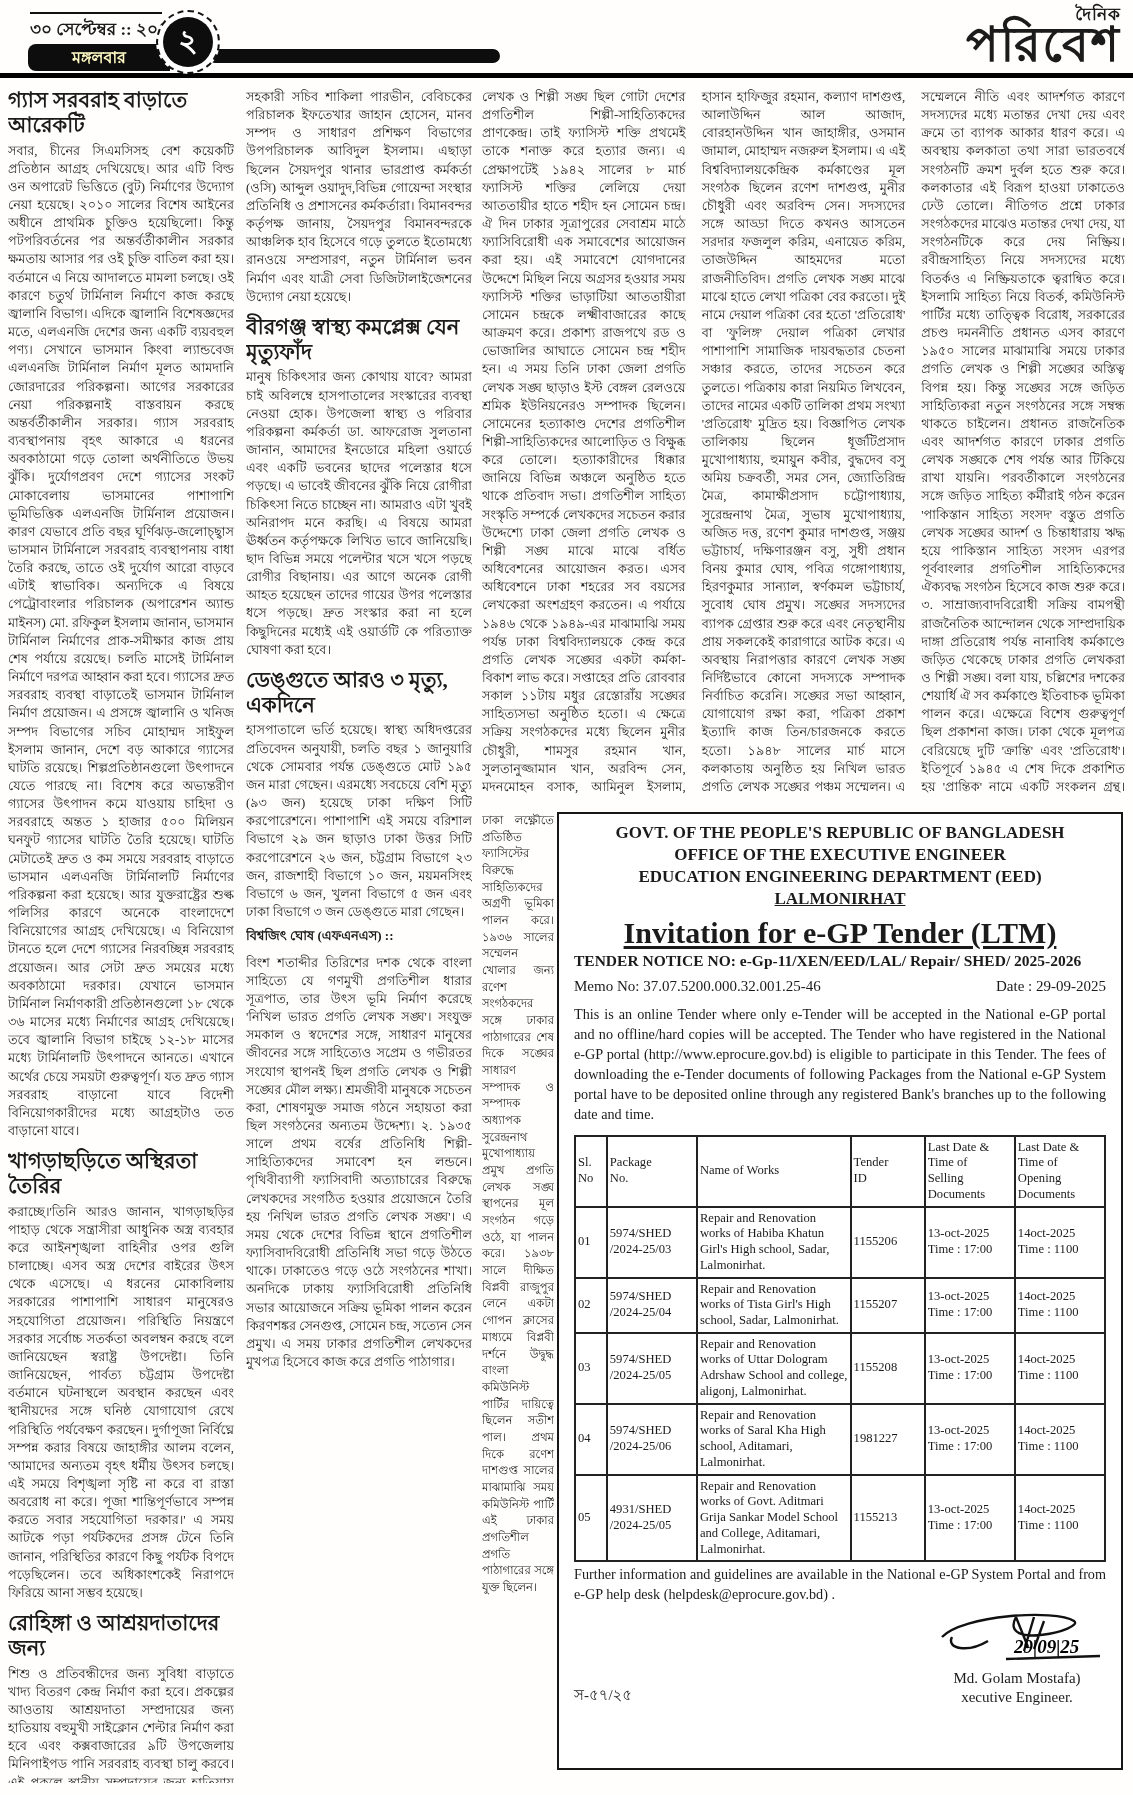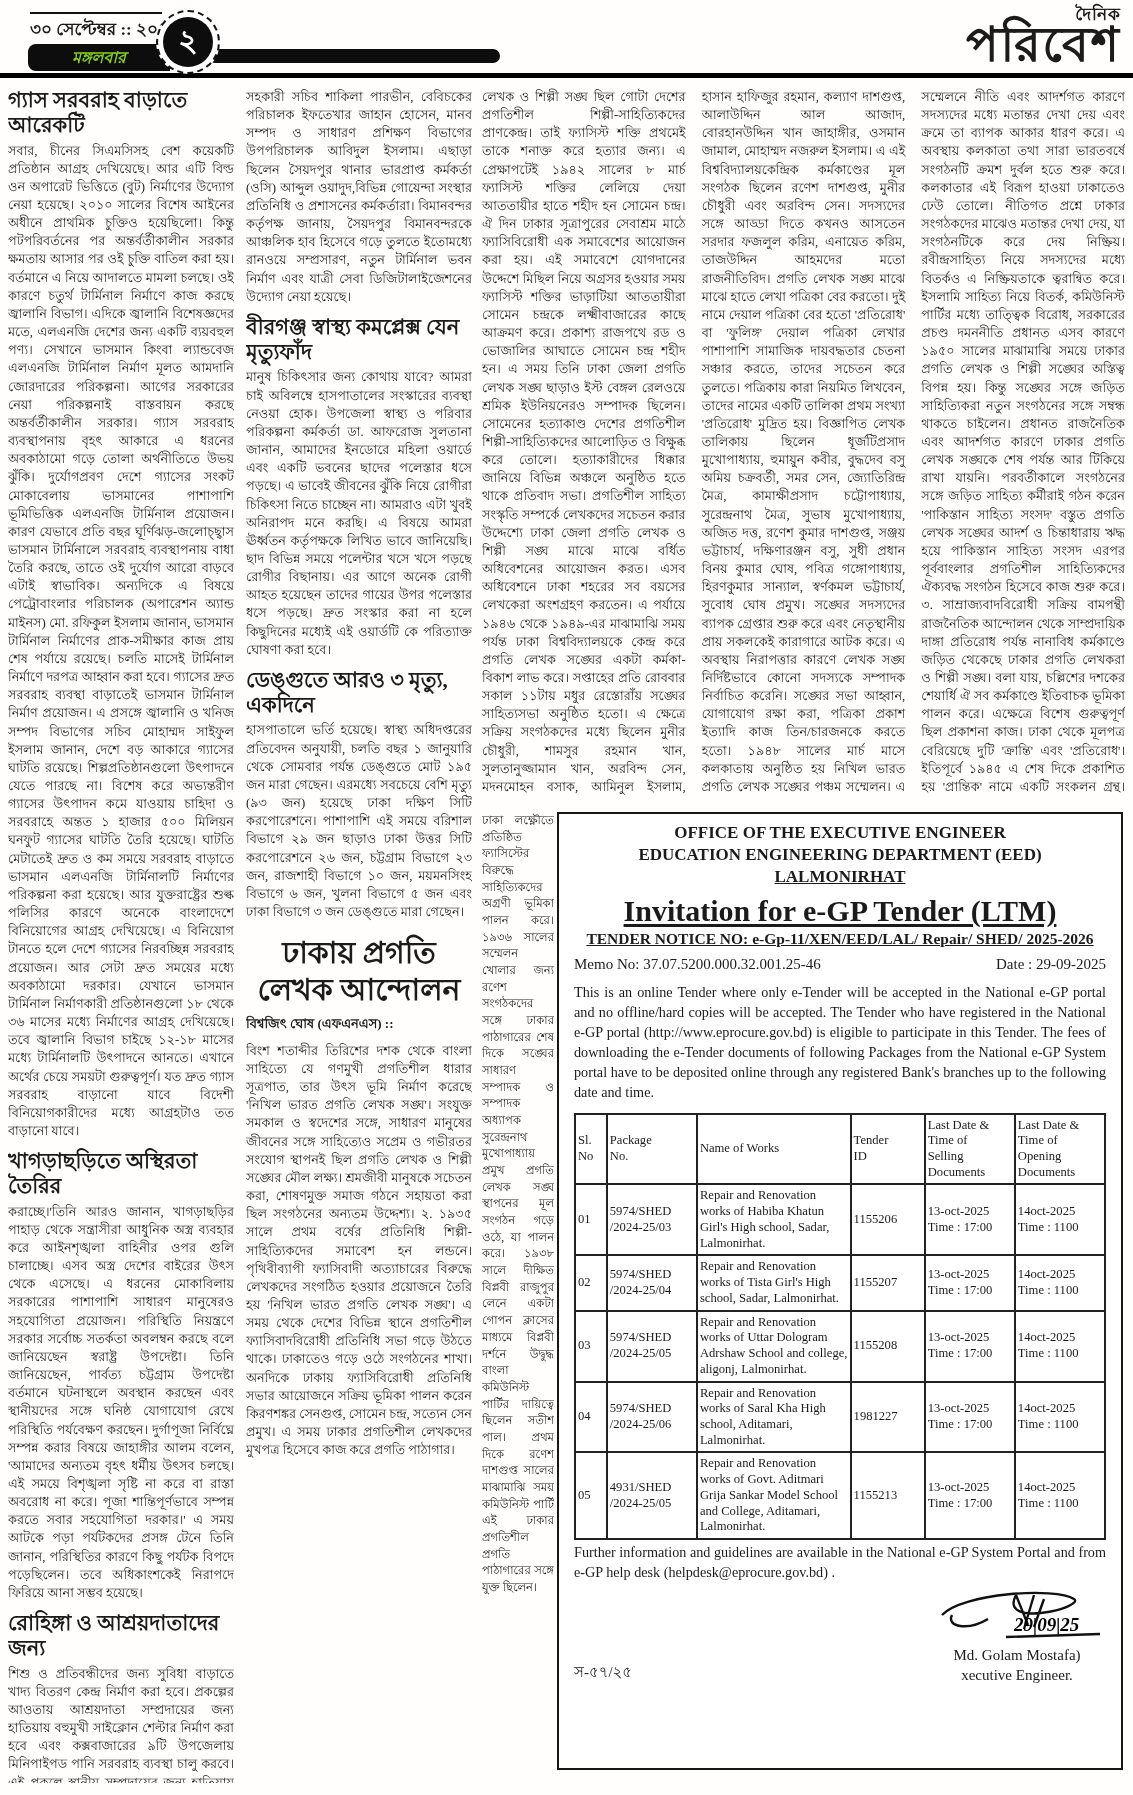--- a/index.html
+++ b/index.html
@@ -3,22 +3,22 @@
 <meta charset="utf-8">
 <style>
   html,body{margin:0;padding:0;background:#e8e8e8;}
   .page{position:relative;width:1133px;height:1795px;background:#fffefc;margin:0 auto;
         font-family:"Liberation Serif",serif;color:#1b1b1b;overflow:hidden;}
 
   
   .date-line{position:absolute;left:30px;top:12px;width:132px;height:2px;background:#111;}
   .date-text{position:absolute;left:30px;top:16px;font-size:17px;font-weight:700;}
   .day-bar{position:absolute;left:28px;top:44px;width:142px;height:27px;background:#0d0d0d;
-           border-radius:8px 0 0 8px;color:#84cc16;text-align:center;font-weight:700;
-           font-style:italic;font-size:16px;line-height:27px;}
+           border-radius:8px 0 0 8px;color:#fef9c3;text-align:center;font-weight:700;
+           font-size:16px;line-height:27px;}
   .swoosh{position:absolute;left:208px;top:49px;width:292px;height:14px;background:#0d0d0d;
           border-radius:10px;}
   .page-circle-outer{position:absolute;left:156px;top:10px;width:60px;height:60px;
           border:2px dashed #111;border-radius:50%;background:#fff;z-index:3;
           display:flex;align-items:center;justify-content:center;}
   .page-circle-inner{width:50px;height:50px;background:#0d0d0d;border-radius:50%;color:#fff;
           display:flex;align-items:center;justify-content:center;
           font-size:30px;font-weight:700;}
   .masthead{position:absolute;right:12px;top:6px;text-align:right;line-height:1;}
   .masthead-small{font-size:17px;font-weight:900;letter-spacing:1px;}
@@ -39,21 +39,21 @@
   .art-headline-xl{font-size:30px;font-weight:700;line-height:1.22;margin:14px 4px 7px;text-align:center;}
   .art-byline{font-weight:700;font-size:13px;margin:0 0 8px;text-align:left;}
 
   
   .tender{position:absolute;left:557px;top:812px;width:566px;height:958px;background:#fff;
           border:2.5px solid #161616;padding:8px 15px;box-sizing:border-box;overflow:hidden;}
   .t-org{ text-align:center;font-weight:700;font-size:17px;line-height:1.3;}
   .t-org-u{text-decoration:underline;}
   .t-title{text-align:center;font-weight:700;font-size:30px;margin:6px 0 2px;
            text-decoration:underline;text-underline-offset:3px;}
-  .t-notice{text-align:center;font-weight:700;font-size:15.5px;margin:2px 0 8px;text-decoration:underline;}
+  .t-notice{font-weight:700;font-size:15.5px;margin:2px 0 8px;}
   .t-memo-row{display:flex;justify-content:space-between;font-size:15px;margin:2px 0 10px;}
   .t-intro{font-size:14.2px;line-height:1.4;text-align:justify;margin-bottom:10px;}
   table.t-table{width:100%;border-collapse:collapse;font-size:12.6px;line-height:1.25;}
   .t-table th,.t-table td{border:2px solid #222;text-align:left;vertical-align:middle;
           padding:3px 2px;font-weight:400;white-space:pre-line;}
   .t-footer{font-size:14.2px;line-height:1.4;text-align:justify;margin-top:3px;}
   .t-sign{display:flex;justify-content:space-between;align-items:flex-end;margin-top:2px;}
   .t-ref{font-size:15px;text-align:right;}
   .t-signer{text-align:center;font-size:15px;line-height:1.3;}
 </style>
@@ -82,32 +82,32 @@
       <div class="art-body">করাচ্ছে।'তিনি আরও জানান, খাগড়াছড়ির পাহাড় থেকে সন্ত্রাসীরা আধুনিক অস্ত্র ব্যবহার করে আইনশৃঙ্খলা বাহিনীর ওপর গুলি চালাচ্ছে। এসব অস্ত্র দেশের বাইরের উৎস থেকে এসেছে। এ ধরনের মোকাবিলায় সরকারের পাশাপাশি সাধারণ মানুষেরও সহযোগিতা প্রয়োজন। পরিস্থিতি নিয়ন্ত্রণে সরকার সর্বোচ্চ সতর্কতা অবলম্বন করছে বলে জানিয়েছেন স্বরাষ্ট্র উপদেষ্টা। তিনি জানিয়েছেন, পার্বত্য চট্টগ্রাম উপদেষ্টা বর্তমানে ঘটনাস্থলে অবস্থান করছেন এবং স্থানীয়দের সঙ্গে ঘনিষ্ঠ যোগাযোগ রেখে পরিস্থিতি পর্যবেক্ষণ করছেন। দুর্গাপূজা নির্বিঘ্নে সম্পন্ন করার বিষয়ে জাহাঙ্গীর আলম বলেন, 'আমাদের অন্যতম বৃহৎ ধর্মীয় উৎসব চলছে। এই সময়ে বিশৃঙ্খলা সৃষ্টি না করে বা রাস্তা অবরোধ না করে। পূজা শান্তিপূর্ণভাবে সম্পন্ন করতে সবার সহযোগিতা দরকার।' এ সময় আটকে পড়া পর্যটকদের প্রসঙ্গ টেনে তিনি জানান, পরিস্থিতির কারণে কিছু পর্যটক বিপদে পড়েছিলেন। তবে অধিকাংশকেই নিরাপদে ফিরিয়ে আনা সম্ভব হয়েছে।</div>
       <div class="art-headline">রোহিঙ্গা ও আশ্রয়দাতাদের জন্য</div>
       <div class="art-body">শিশু ও প্রতিবন্ধীদের জন্য সুবিধা বাড়াতে খাদ্য বিতরণ কেন্দ্র নির্মাণ করা হবে। প্রকল্পের আওতায় আশ্রয়দাতা সম্প্রদায়ের জন্য হাতিয়ায় বহুমুখী সাইক্লোন শেল্টার নির্মাণ করা হবে এবং কক্সবাজারের ৯টি উপজেলায় মিনিপাইপড পানি সরবরাহ ব্যবস্থা চালু করবে। এই প্রকল্পে স্থানীয় সম্প্রদায়ের জন্য হাতিয়ায় বহুমুখী ঘূর্ণিঝড় আশ্রয়কেন্দ্র হবে এবং কক্সবাজারের নয়টি উপজেলাজুড়ে ক্ষুদ্র পাইপযুক্ত পানি সরবরাহ ব্যবস্থা চালু করা হবে। টেকনাফের পানি সংকটাপন্ন পরিশোধিত পানি সরবরাহের জন্য পালংখালী ইউনিয়ন ও উখিয়ায় ভূ-পৃষ্ঠস্থ পানি শোধনাগার নির্মাণ করা হবে এবং একটি পাইপলাইন স্থাপন করা হবে। কক্সবাজার ও ভাসানচরে রাস্তার ফলে গতিশীলতা ও যোগাযোগ বৃদ্ধি পাবে। বর্তমানে কক্সবাজারের ৩৩টি শিবিরে মিয়ানমার থেকে আসা বেশি বাস্তুচ্যুত মানুষ বাস করছে। যাদের মধ্যে প্রায় ৭৫ শতাংশ নারী ও শিশু। নোয়াখালী জেলার ভাসানচরে ৩৬ হাজারেরও বেশি স্থানান্তরিত হয়েছে।</div>
     </div>
   <div class="col" id="col2">
       <div class="art-body">সহকারী সচিব শাকিলা পারভীন, বেবিচকের পরিচালক ইফতেখার জাহান হোসেন, মানব সম্পদ ও সাধারণ প্রশিক্ষণ বিভাগের উপপরিচালক আবিদুল ইসলাম। এছাড়া ছিলেন সৈয়দপুর থানার ভারপ্রাপ্ত কর্মকর্তা (ওসি) আব্দুল ওয়াদুদ,বিভিন্ন গোয়েন্দা সংস্থার প্রতিনিধি ও প্রশাসনের কর্মকর্তারা। বিমানবন্দর কর্তৃপক্ষ জানায়, সৈয়দপুর বিমানবন্দরকে আঞ্চলিক হাব হিসেবে গড়ে তুলতে ইতোমধ্যে রানওয়ে সম্প্রসারণ, নতুন টার্মিনাল ভবন নির্মাণ এবং যাত্রী সেবা ডিজিটালাইজেশনের উদ্যোগ নেয়া হয়েছে।</div>
       <div class="art-headline">বীরগঞ্জ স্বাস্থ্য কমপ্লেক্স যেন মৃত্যুফাঁদ</div>
       <div class="art-body">মানুষ চিকিৎসার জন্য কোথায় যাবে? আমরা চাই অবিলম্বে হাসপাতালের সংস্কারের ব্যবস্থা নেওয়া হোক। উপজেলা স্বাস্থ্য ও পরিবার পরিকল্পনা কর্মকর্তা ডা. আফরোজ সুলতানা জানান, আমাদের ইনডোরে মহিলা ওয়ার্ডে এবং একটি ভবনের ছাদের পলেস্তার ধসে পড়ছে। এ ভাবেই জীবনের ঝুঁকি নিয়ে রোগীরা চিকিৎসা নিতে চাচ্ছেন না। আমরাও এটা খুবই অনিরাপদ মনে করছি। এ বিষয়ে আমরা ঊর্ধ্বতন কর্তৃপক্ষকে লিখিত ভাবে জানিয়েছি। ছাদ বিভিন্ন সময়ে পলেন্টার খসে খসে পড়ছে রোগীর বিছানায়। এর আগে অনেক রোগী আহত হয়েছেন তাদের গায়ের উপর পলেস্তার ধসে পড়ছে। দ্রুত সংস্কার করা না হলে কিছুদিনের মধ্যেই এই ওয়ার্ডটি কে পরিত্যাক্ত ঘোষণা করা হবে।</div>
       <div class="art-headline">ডেঙ্গুতে আরও ৩ মৃত্যু, একদিনে</div>
       <div class="art-body">হাসপাতালে ভর্তি হয়েছে। স্বাস্থ্য অধিদপ্তরের প্রতিবেদন অনুযায়ী, চলতি বছর ১ জানুয়ারি থেকে সোমবার পর্যন্ত ডেঙ্গুতে মোট ১৯৫ জন মারা গেছেন। এরমধ্যে সবচেয়ে বেশি মৃত্যু (৯৩ জন) হয়েছে ঢাকা দক্ষিণ সিটি করপোরেশনে। পাশাপাশি এই সময়ে বরিশাল বিভাগে ২৯ জন ছাড়াও ঢাকা উত্তর সিটি করপোরেশনে ২৬ জন, চট্টগ্রাম বিভাগে ২৩ জন, রাজশাহী বিভাগে ১০ জন, ময়মনসিংহ বিভাগে ৬ জন, খুলনা বিভাগে ৫ জন এবং ঢাকা বিভাগে ৩ জন ডেঙ্গুতে মারা গেছেন।</div>
-      <div class="art-headline-xl">ঢাকায় প্রগতি লেখক আন্দোলন</div>
       <div class="art-byline">বিশ্বজিৎ ঘোষ (এফএনএস) ::</div>
       <div class="art-body">বিংশ শতাব্দীর তিরিশের দশক থেকে বাংলা সাহিত্যে যে গণমুখী প্রগতিশীল ধারার সূত্রপাত, তার উৎস ভূমি নির্মাণ করেছে 'নিখিল ভারত প্রগতি লেখক সঙ্ঘ'। সংযুক্ত সমকাল ও স্বদেশের সঙ্গে, সাধারণ মানুষের জীবনের সঙ্গে সাহিত্যেও সপ্রেম ও গভীরতর সংযোগ স্থাপনই ছিল প্রগতি লেখক ও শিল্পী সঙ্ঘের মৌল লক্ষ্য। শ্রমজীবী মানুষকে সচেতন করা, শোষণমুক্ত সমাজ গঠনে সহায়তা করা ছিল সংগঠনের অন্যতম উদ্দেশ্য। ২. ১৯৩৫ সালে প্রথম বর্ষের প্রতিনিধি শিল্পী-সাহিত্যিকদের সমাবেশ হন লন্ডনে। পৃথিবীব্যাপী ফ্যাসিবাদী অত্যাচারের বিরুদ্ধে লেখকদের সংগঠিত হওয়ার প্রয়োজনে তৈরি হয় 'নিখিল ভারত প্রগতি লেখক সঙ্ঘ'। এ সময় থেকে দেশের বিভিন্ন স্থানে প্রগতিশীল ফ্যাসিবাদবিরোধী প্রতিনিধি সভা গড়ে উঠতে থাকে। ঢাকাতেও গড়ে ওঠে সংগঠনের শাখা। অনদিকে ঢাকায় ফ্যাসিবিরোধী প্রতিনিধি সভার আয়োজনে সক্রিয় ভূমিকা পালন করেন কিরণশঙ্কর সেনগুপ্ত, সোমেন চন্দ্র, সত্যেন সেন প্রমুখ। এ সময় ঢাকার প্রগতিশীল লেখকদের মুখপত্র হিসেবে কাজ করে প্রগতি পাঠাগার।</div>
     </div>
   <div class="col" id="right-flow">
       <div class="art-body">লেখক ও শিল্পী সঙ্ঘ ছিল গোটা দেশের প্রগতিশীল শিল্পী-সাহিত্যিকদের প্রাণকেন্দ্র। তাই ফ্যাসিস্ট শক্তি প্রথমেই তাকে শনাক্ত করে হত্যার জন্য। এ প্রেক্ষাপটেই ১৯৪২ সালের ৮ মার্চ ফ্যাসিস্ট শক্তির লেলিয়ে দেয়া আততায়ীর হাতে শহীদ হন সোমেন চন্দ্র। ঐ দিন ঢাকার সূত্রাপুরের সেবাশ্রম মাঠে ফ্যাসিবিরোধী এক সমাবেশের আয়োজন করা হয়। এই সমাবেশে যোগদানের উদ্দেশে মিছিল নিয়ে অগ্রসর হওয়ার সময় ফ্যাসিস্ট শক্তির ভাড়াটিয়া আততায়ীরা সোমেন চন্দ্রকে লক্ষ্মীবাজারের কাছে আক্রমণ করে। প্রকাশ্য রাজপথে রড ও ভোজালির আঘাতে সোমেন চন্দ্র শহীদ হন। এ সময় তিনি ঢাকা জেলা প্রগতি লেখক সঙ্ঘ ছাড়াও ইস্ট বেঙ্গল রেলওয়ে শ্রমিক ইউনিয়নেরও সম্পাদক ছিলেন। সোমেনের হত্যাকাণ্ড দেশের প্রগতিশীল শিল্পী-সাহিত্যিকদের আলোড়িত ও বিক্ষুব্ধ করে তোলে। হত্যাকারীদের ধিক্কার জানিয়ে বিভিন্ন অঞ্চলে অনুষ্ঠিত হতে থাকে প্রতিবাদ সভা। প্রগতিশীল সাহিত্য সংস্কৃতি সম্পর্কে লেখকদের সচেতন করার উদ্দেশ্যে ঢাকা জেলা প্রগতি লেখক ও শিল্পী সঙ্ঘ মাঝে মাঝে বর্ধিত অধিবেশনের আয়োজন করত। এসব অধিবেশনে ঢাকা শহরের সব বয়সের লেখকেরা অংশগ্রহণ করতেন। এ পর্যায়ে ১৯৪৬ থেকে ১৯৪৯-এর মাঝামাঝি সময় পর্যন্ত ঢাকা বিশ্ববিদ্যালয়কে কেন্দ্র করে প্রগতি লেখক সঙ্ঘের একটা কর্মকা- বিকাশ লাভ করে। সপ্তাহের প্রতি রোববার সকাল ১১টায় মধুর রেস্তোরাঁয় সঙ্ঘের সাহিত্যসভা অনুষ্ঠিত হতো। এ ক্ষেত্রে সক্রিয় সংগঠকদের মধ্যে ছিলেন মুনীর চৌধুরী, শামসুর রহমান খান, সুলতানুজ্জামান খান, অরবিন্দ সেন, মদনমোহন বসাক, আমিনুল ইসলাম, হাসান হাফিজুর রহমান, কল্যাণ দাশগুপ্ত, আলাউদ্দিন আল আজাদ, বোরহানউদ্দিন খান জাহাঙ্গীর, ওসমান জামাল, মোহাম্মদ নজরুল ইসলাম। এ এই বিশ্ববিদ্যালয়কেন্দ্রিক কর্মকাণ্ডের মূল সংগঠক ছিলেন রণেশ দাশগুপ্ত, মুনীর চৌধুরী এবং অরবিন্দ সেন। সদস্যদের সঙ্গে আড্ডা দিতে কখনও আসতেন সরদার ফজলুল করিম, এনায়েত করিম, তাজউদ্দিন আহমদের মতো রাজনীতিবিদ। প্রগতি লেখক সঙ্ঘ মাঝে মাঝে হাতে লেখা পত্রিকা বের করতো। দুই নামে দেয়াল পত্রিকা বের হতো 'প্রতিরোধ' বা 'ফুলিঙ্গ' দেয়াল পত্রিকা লেখার পাশাপাশি সামাজিক দায়বদ্ধতার চেতনা সঞ্চার করতে, তাদের সচেতন করে তুলতে। পত্রিকায় কারা নিয়মিত লিখবেন, তাদের নামের একটি তালিকা প্রথম সংখ্যা 'প্রতিরোধ' মুদ্রিত হয়। বিজ্ঞাপিত লেখক তালিকায় ছিলেন ধূর্জটিপ্রসাদ মুখোপাধ্যায়, হুমায়ুন কবীর, বুদ্ধদেব বসু অমিয় চক্রবর্তী, সমর সেন, জ্যোতিরিন্দ্র মৈত্র, কামাক্ষীপ্রসাদ চট্টোপাধ্যায়, সুরেন্দ্রনাথ মৈত্র, সুভাষ মুখোপাধ্যায়, অজিত দত্ত, রণেশ কুমার দাশগুপ্ত, সঞ্জয় ভট্টাচার্য, দক্ষিণারঞ্জন বসু, সুধী প্রধান বিনয় কুমার ঘোষ, পবিত্র গঙ্গোপাধ্যায়, হিরণকুমার সান্যাল, স্বর্ণকমল ভট্টাচার্য, সুবোধ ঘোষ প্রমুখ। সঙ্ঘের সদস্যদের ব্যাপক গ্রেপ্তার শুরু করে এবং নেতৃস্থানীয় প্রায় সকলকেই কারাগারে আটক করে। এ অবস্থায় নিরাপত্তার কারণে লেখক সঙ্ঘ নির্দিষ্টভাবে কোনো সদস্যকে সম্পাদক নির্বাচিত করেনি। সঙ্ঘের সভা আহ্বান, যোগাযোগ রক্ষা করা, পত্রিকা প্রকাশ ইত্যাদি কাজ তিন/চারজনকে করতে হতো। ১৯৪৮ সালের মার্চ মাসে কলকাতায় অনুষ্ঠিত হয় নিখিল ভারত প্রগতি লেখক সঙ্ঘের পঞ্চম সম্মেলন। এ সম্মেলনে নীতি এবং আদর্শগত কারণে সদস্যদের মধ্যে মতান্তর দেখা দেয় এবং ক্রমে তা ব্যাপক আকার ধারণ করে। এ অবস্থায় কলকাতা তথা সারা ভারতবর্ষে সংগঠনটি ক্রমশ দুর্বল হতে শুরু করে। কলকাতার এই বিরূপ হাওয়া ঢাকাতেও ঢেউ তোলে। নীতিগত প্রশ্নে ঢাকার সংগঠকদের মাঝেও মতান্তর দেখা দেয়, যা সংগঠনটিকে করে দেয় নিষ্ক্রিয়। রবীন্দ্রসাহিত্য নিয়ে সদস্যদের মধ্যে বিতর্কও এ নিষ্ক্রিয়তাকে ত্বরান্বিত করে। ইসলামি সাহিত্য নিয়ে বিতর্ক, কমিউনিস্ট পার্টির মধ্যে তাত্ত্বিক বিরোধ, সরকারের প্রচণ্ড দমননীতি প্রধানত এসব কারণে ১৯৫০ সালের মাঝামাঝি সময়ে ঢাকার প্রগতি লেখক ও শিল্পী সঙ্ঘের অস্তিত্ব বিপন্ন হয়। কিন্তু সঙ্ঘের সঙ্গে জড়িত সাহিত্যিকরা নতুন সংগঠনের সঙ্গে সম্বন্ধ থাকতে চাইলেন। প্রধানত রাজনৈতিক এবং আদর্শগত কারণে ঢাকার প্রগতি লেখক সঙ্ঘকে শেষ পর্যন্ত আর টিকিয়ে রাখা যায়নি। পরবর্তীকালে সংগঠনের সঙ্গে জড়িত সাহিত্য কর্মীরাই গঠন করেন 'পাকিস্তান সাহিত্য সংসদ' বস্তুত প্রগতি লেখক সঙ্ঘের আদর্শ ও চিন্তাধারায় ঋদ্ধ হয়ে পাকিস্তান সাহিত্য সংসদ এরপর পূর্ববাংলার প্রগতিশীল সাহিত্যিকদের ঐক্যবদ্ধ সংগঠন হিসেবে কাজ শুরু করে। ৩. সাম্রাজ্যবাদবিরোধী সক্রিয় বামপন্থী রাজনৈতিক আন্দোলন থেকে সাম্প্রদায়িক দাঙ্গা প্রতিরোধ পর্যন্ত নানাবিধ কর্মকাণ্ডে জড়িত থেকেছে ঢাকার প্রগতি লেখকরা ও শিল্পী সঙ্ঘ। বলা যায়, চল্লিশের দশকের শেয়ার্ধি ঐ সব কর্মকাণ্ডে ইতিবাচক ভূমিকা পালন করে। এক্ষেত্রে বিশেষ গুরুত্বপূর্ণ ছিল প্রকাশনা কাজ। ঢাকা থেকে মূলপত্র বেরিয়েছে দুটি 'ক্রান্তি' এবং 'প্রতিরোধ'। ইতিপূর্বে ১৯৪৫ এ শেষ দিকে প্রকাশিত হয় 'প্রান্তিক' নামে একটি সংকলন গ্রন্থ। ঢাকা থেকে উদ্যোগে প্রকাশিত হয় 'ক্রান্তি', একাধারে সংকলনগ্রন্থ, অনুরূপ একটি চেষ্টা হয়েছিল ঢাকায়। উদ্যোগেরই পরিণতি হলো 'ক্রান্তি'র প্রথম খণ্ড। 'ক্রান্তি' প্রথম সংখ্যা প্রকাশিত হয় ১৯৪৮ সালের জুলাই মাসে।</div>
     </div>
   <div class="col" id="strip">
       <div class="art-body">ঢাকা লক্ষ্ণৌতে প্রতিষ্ঠিত ফ্যাসিস্টের বিরুদ্ধে সাহিত্যিকদের অগ্রণী ভূমিকা পালন করে। ১৯৩৬ সালের সম্মেলন খোলার জন্য রণেশ সংগঠকদের সঙ্গে ঢাকার পাঠাগারের শেষ দিকে সঙ্ঘের সাধারণ সম্পাদক ও সম্পাদক অধ্যাপক সুরেন্দ্রনাথ মুখোপাধ্যায় প্রমুখ প্রগতি লেখক সঙ্ঘ স্থাপনের মূল সংগঠন গড়ে ওঠে, যা পালন করে। ১৯৩৮ সালে দীক্ষিত বিপ্লবী রাজুপুর লেনে একটা গোপন ক্লাসের মাধ্যমে বিপ্লবী দর্শনে উদ্বুদ্ধ বাংলা কমিউনিস্ট পার্টির দায়িত্বে ছিলেন সতীশ পাল। প্রথম দিকে রণেশ দাশগুপ্ত সালের মাঝামাঝি সময় কমিউনিস্ট পার্টি এই ঢাকার প্রগতিশীল প্রগতি পাঠাগারের সঙ্গে যুক্ত ছিলেন।</div>
     </div>
 
   <div class="tender">
+    <div class="t-org">GOVT. OF THE PEOPLE'S  REPUBLIC OF BANGLADESH</div>
     <div class="t-org">OFFICE OF THE EXECUTIVE ENGINEER</div>
     <div class="t-org">EDUCATION ENGINEERING DEPARTMENT (EED)</div>
     <div class="t-org t-org-u">LALMONIRHAT</div>
     <div class="t-title">Invitation for e-GP Tender (LTM)</div>
     <div class="t-notice">TENDER NOTICE NO: e-Gp-11/XEN/EED/LAL/ Repair/ SHED/ 2025-2026</div>
     <div class="t-memo-row">
       <span>Memo No: 37.07.5200.000.32.001.25-46</span>
       <span>Date : 29-09-2025</span>
     </div>
     <div class="t-intro">This is an online Tender where only e-Tender will be accepted in the National e-GP portal and no offline/hard copies will be accepted. The Tender who have registered in the National e-GP portal (http://www.eprocure.gov.bd)  is eligible to participate in this Tender. The fees of downloading the e-Tender documents of following Packages from the National e-GP System portal have to be deposited online through any registered Bank's branches up to the following date and time.</div>

